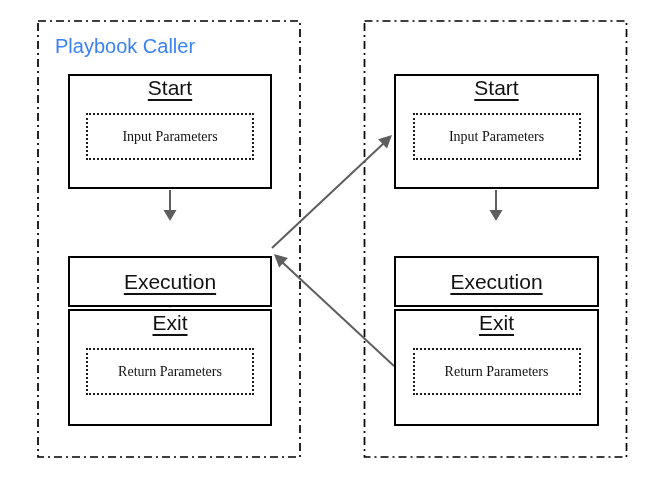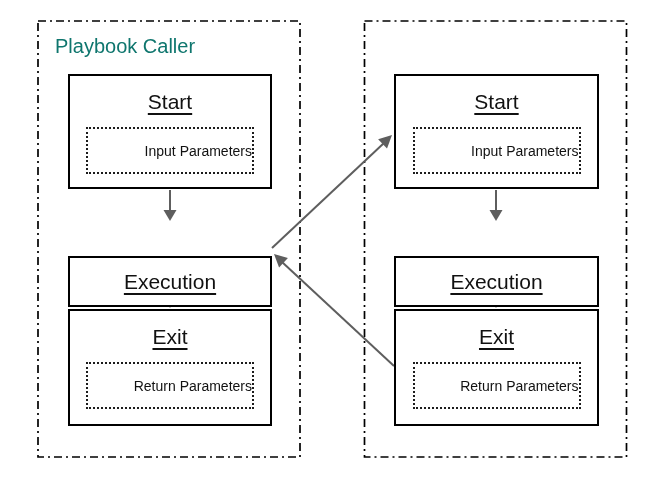--- a/index.html
+++ b/index.html
@@ -15,56 +15,57 @@
   .overlay {
     position: absolute;
     left: 0; top: 0;
     width: 671px; height: 492px;
     pointer-events: none;
   }
   .container-title {
     position: absolute;
     font-size: 20px;
     line-height: 24px;
-    color: #0f766e;
+    color: #3b82f6;
     white-space: nowrap;
     text-align: right;
   }
   .title-caller { left: 55px; top: 34px; }
   .title-callee { left: 382px; top: 34px; }
   .node {
     position: absolute;
     box-sizing: border-box;
     border: 2px solid #000000;
     background: #ffffff;
     display: flex;
     flex-direction: column;
     align-items: center;
   }
-  .node-tall { padding-top: 14px; }
+  .node-tall { }
   .node-slim { justify-content: center; margin-top: 34px; }
   .node-heading {
     font-size: 21px;
     line-height: 24px;
     text-decoration: underline;
     text-underline-offset: 4px;
     text-decoration-thickness: 1.5px;
     white-space: nowrap;
   }
   .param-box {
     box-sizing: border-box;
     margin-top: 13px;
     width: 168px;
     height: 47px;
     border: 2px dotted #1c1c1c;
     display: flex;
     align-items: center;
-    justify-content: flex-end;
+    justify-content: center;
     font-size: 14px;
     white-space: nowrap;
+    font-family: Liberation Serif, serif;
   }
   
   .caller-start     { left: 68px;  top: 74px;  width: 204px; height: 115px; }
   .caller-execution { left: 68px;  top: 222px; width: 204px; height: 51px; }
   .caller-exit      { left: 68px;  top: 309px; width: 204px; height: 117px; }
   
   .callee-start     { left: 394px; top: 74px;  width: 205px; height: 115px; }
   .callee-execution { left: 394px; top: 222px; width: 205px; height: 51px; }
   .callee-exit      { left: 394px; top: 309px; width: 205px; height: 117px; }
 </style>

